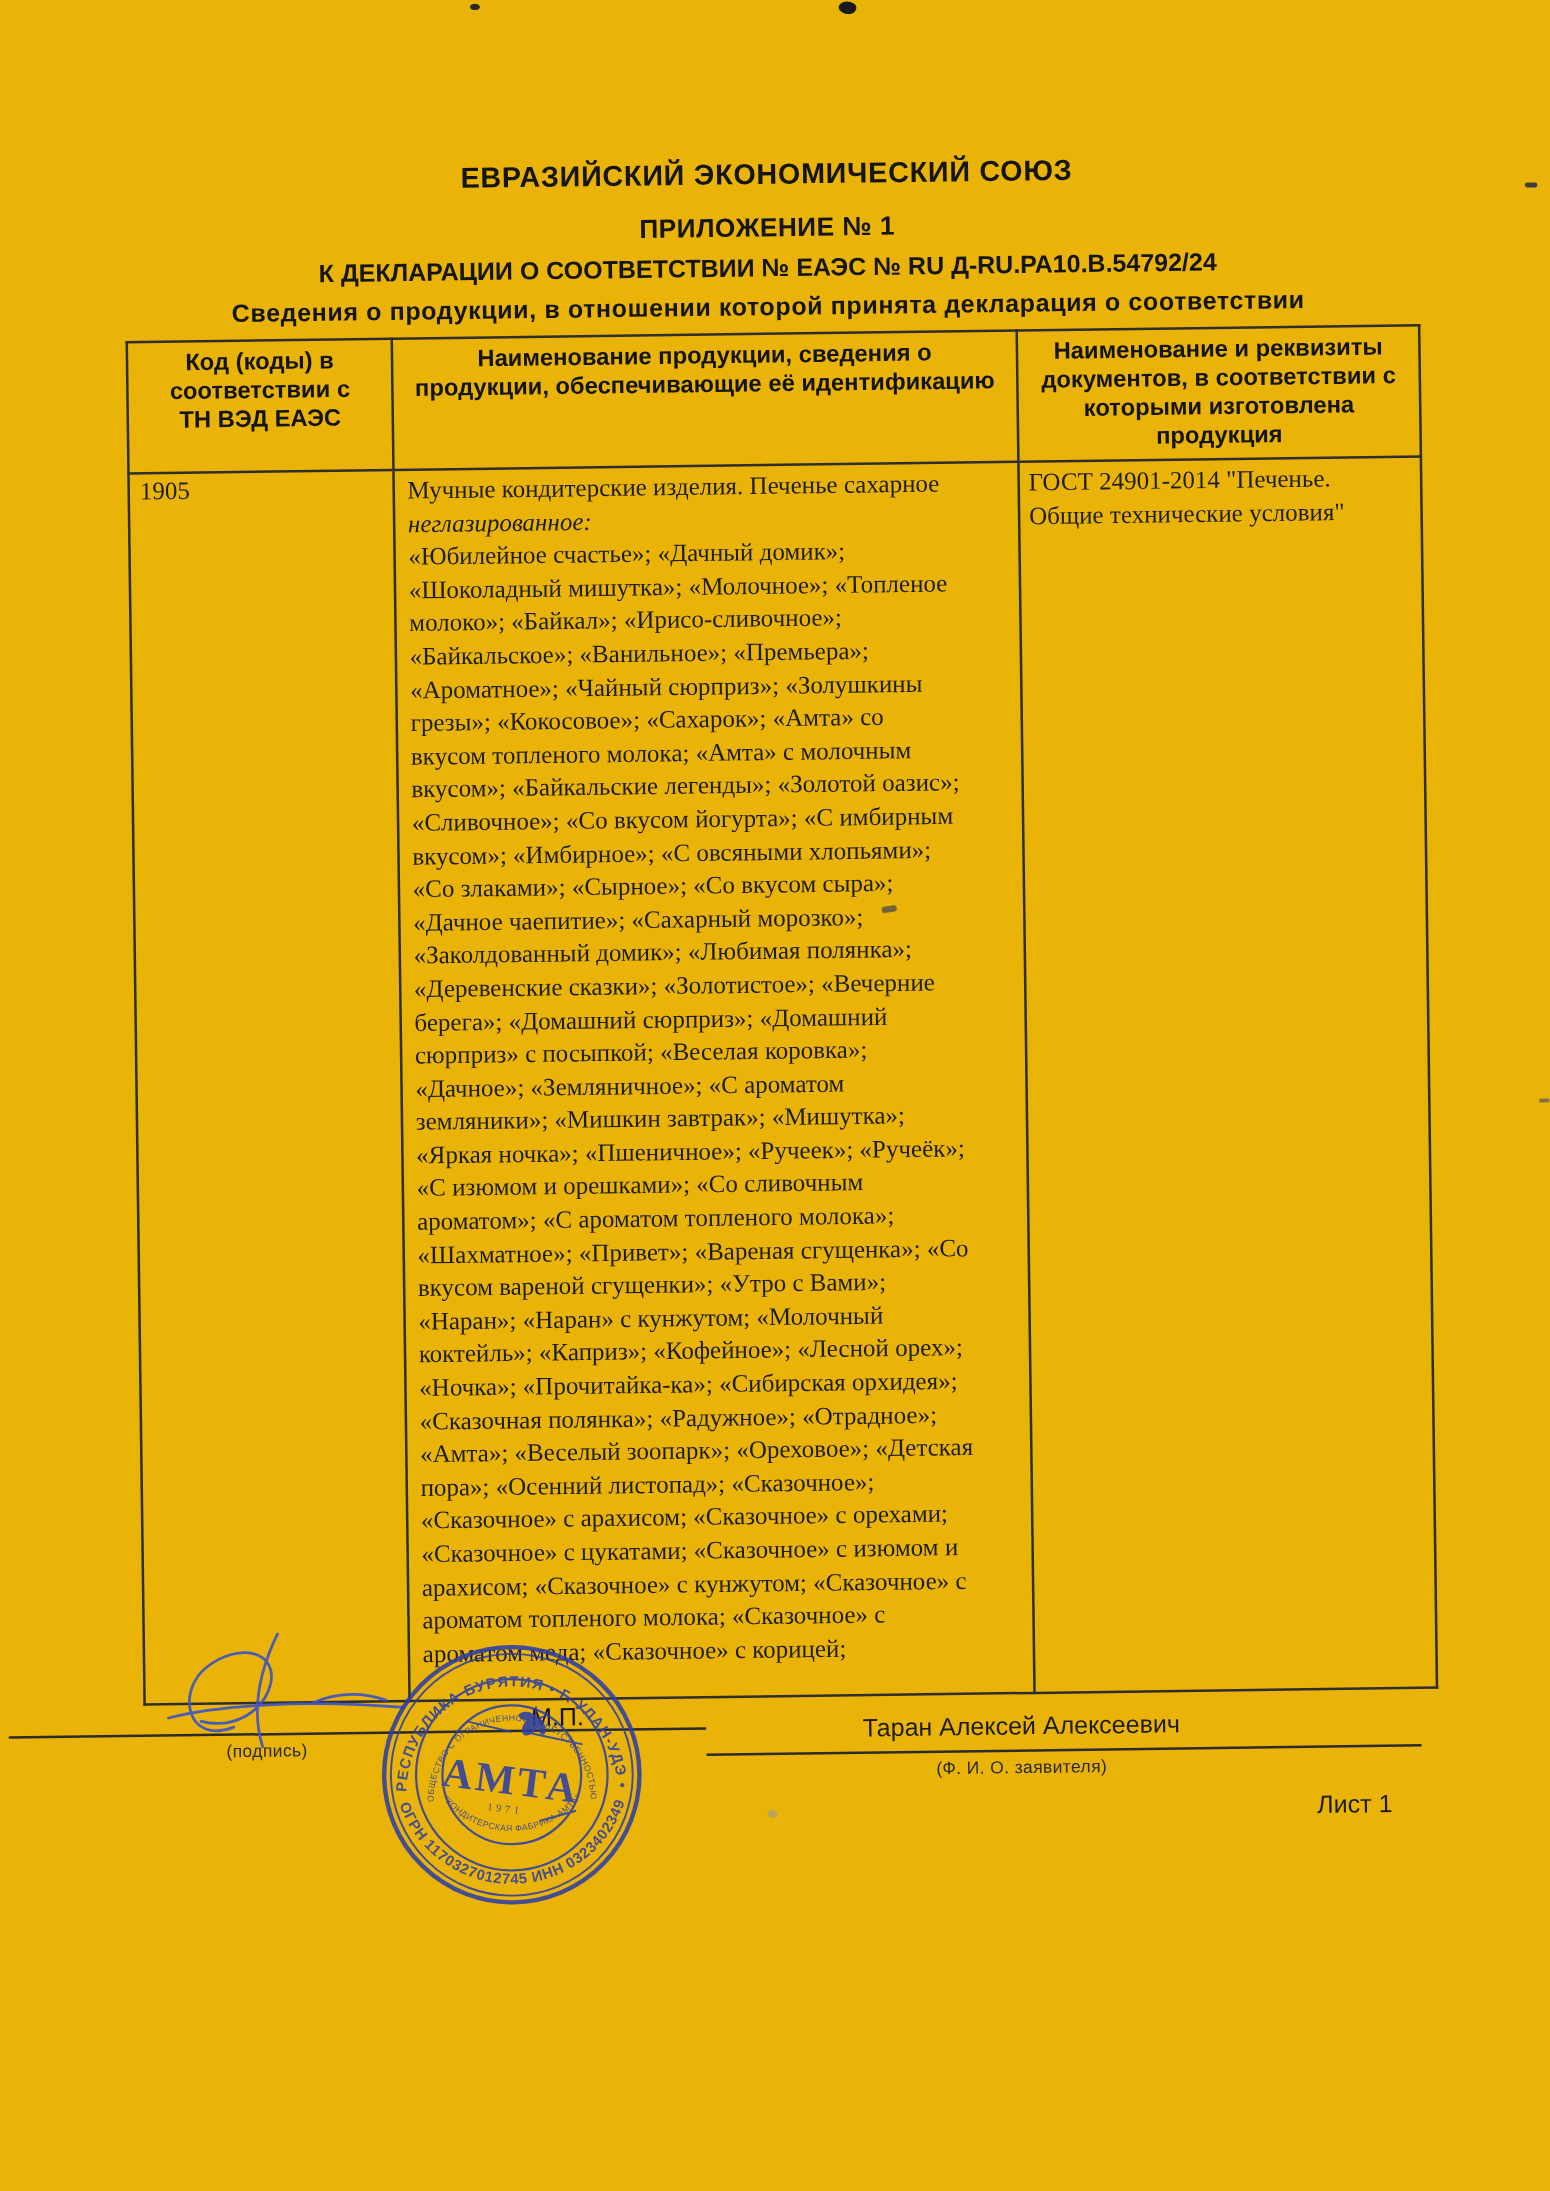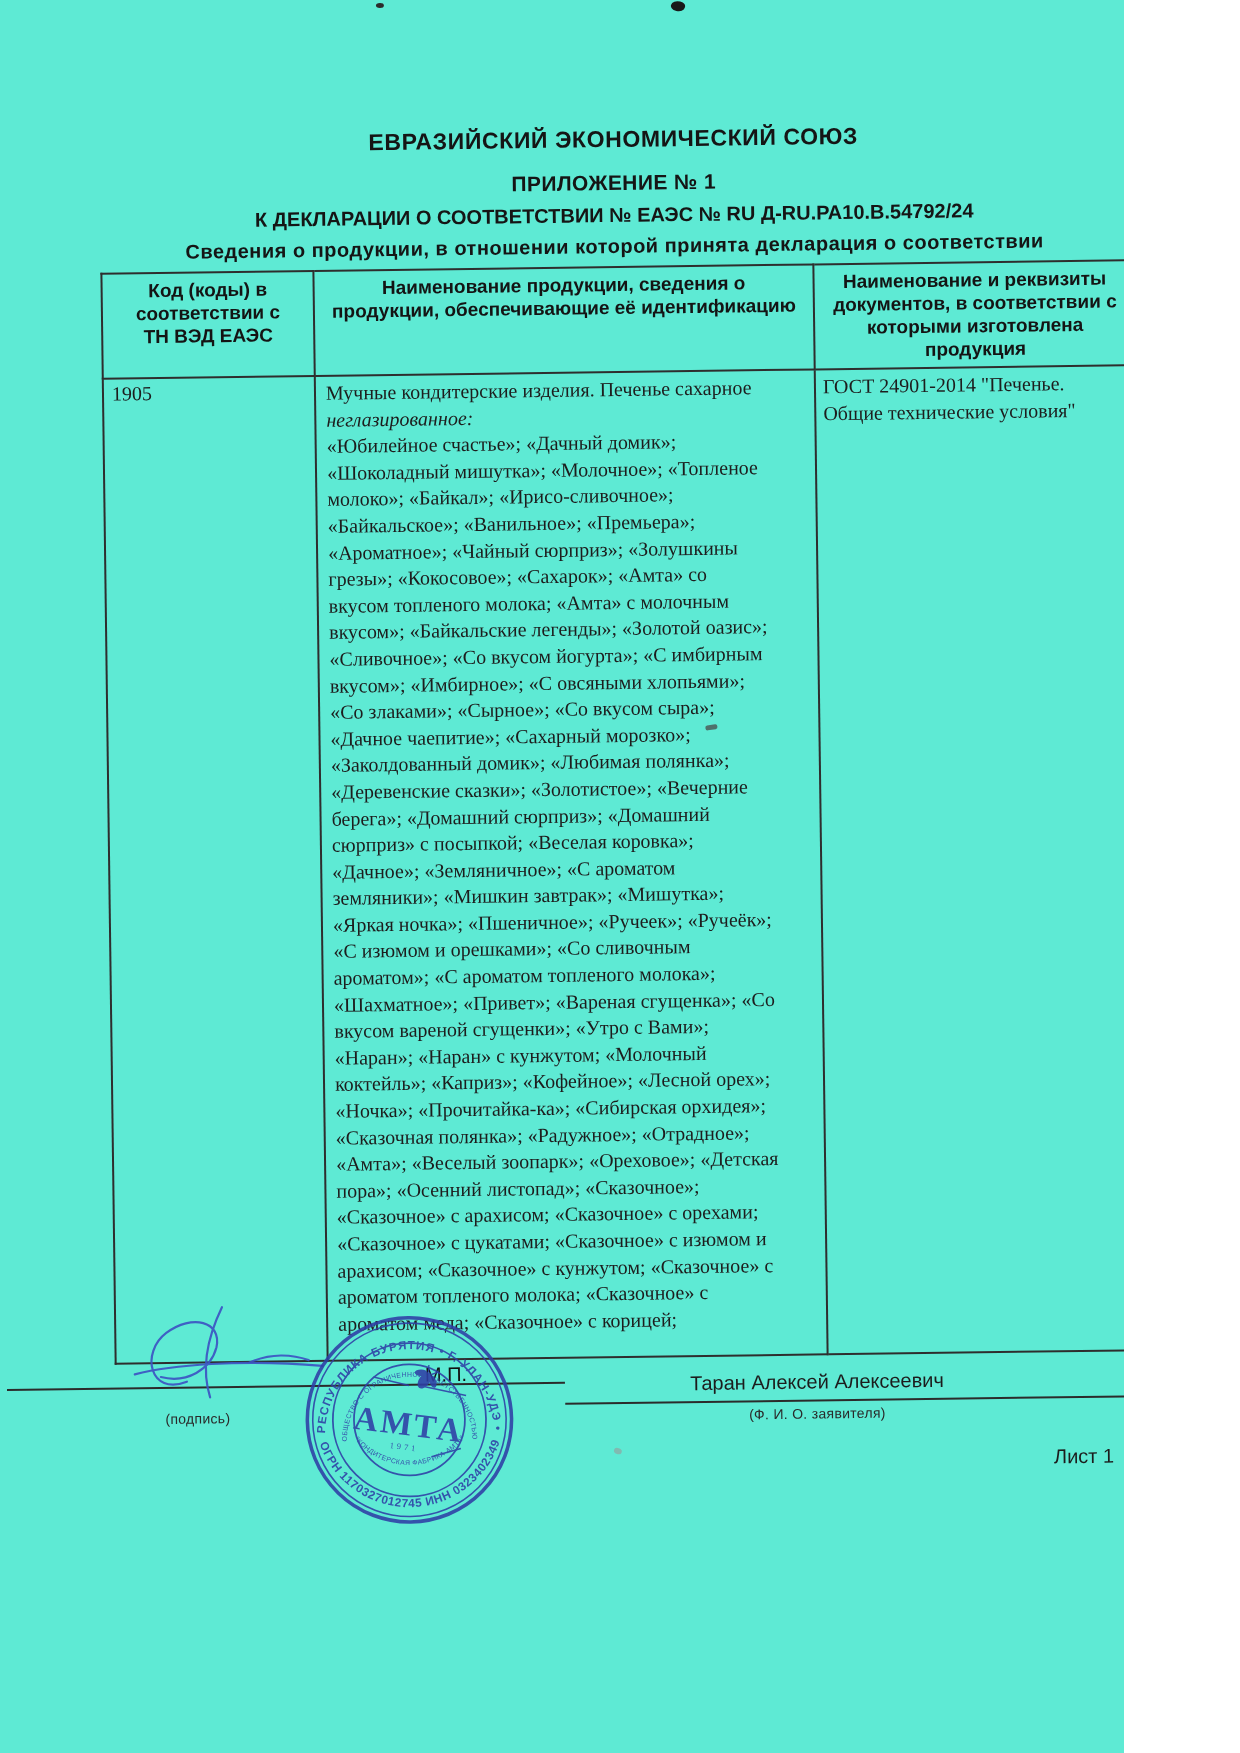--- a/index.html
+++ b/index.html
@@ -1,19 +1,19 @@
 <!DOCTYPE html>
 <html><head>
 <meta charset="utf-8">
 <style>
   html, body { margin: 0; padding: 0; width: 1240px; height: 1753px; overflow: hidden; }
   body { background: #ffffff; }
   .page {
-    position: relative; width: 1124px; height: 1753px;
-    background: #5eead4; overflow: hidden;
+    position: relative; width: 1240px; height: 1753px;
+    background: #eab308; overflow: hidden;
     font-family: "Liberation Serif", serif; color: #1d1d1d;
   }
   .doc { position: absolute; inset: 0; transform: rotate(-0.75deg); transform-origin: 620px 850px; }
 
   
   .heading {
     position: absolute; left: 105px; width: 1035px; text-align: center;
     font-family: "Liberation Sans", sans-serif; font-weight: bold; color: #151515;
   }
   .t1 { top: 126px; font-size: 23px; letter-spacing: 0.6px; }
@@ -44,33 +44,33 @@
   .lines div { white-space: nowrap; }
 
   
   .rule { position: absolute; height: 2px; background: #2b2b2b; }
   .sig-rule  { left: 0px;  top: 1381px; width: 558px; }
   .fio-rule  { left: 558px; top: 1402px; width: 572px; }
   .small-cap {
     position: absolute; font-family: "Liberation Sans", sans-serif;
     font-size: 14px; color: #2a2a2a; letter-spacing: 0.3px;
   }
-  .sig-cap { left: 158px; top: 1387px; margin-top: 18px; }
+  .sig-cap { left: 174px; top: 1387px; }
   .fio-cap { left: 650px; top: 1408px; width: 320px; text-align: center; }
   .mp {
     position: absolute; left: 418px; top: 1361px;
     font-family: "Liberation Sans", sans-serif; font-weight: normal; font-size: 20px; color: #111;
   }
   .applicant {
     position: absolute; left: 650px; top: 1373px; width: 320px; text-align: center;
     font-family: "Liberation Sans", sans-serif; font-size: 20px; color: #1c1c1c;
   }
   .sheet {
     position: absolute; left: 1046px; top: 1439px;
-    font-family: "Liberation Sans", sans-serif; font-size: 20px; color: #1c1c1c; margin-top: 12px;
+    font-family: "Liberation Sans", sans-serif; font-size: 20px; color: #1c1c1c;
   }
 
   
   .stamp-svg { position: absolute; left: 294px; top: 1309px; width: 216px; height: 216px; opacity: 0.88; }
   .sig-svg   { position: absolute; left: 124px; top: 1296px; width: 200px; height: 110px; opacity: 0.92; }
 
   
   .speck { position: absolute; }
   .sp1 { left: 387px; top: 0;     width: 8px;  height: 5px;  background: #2b2b2b; border-radius: 50%; }
   .sp2 { left: 682px; top: 2px;   width: 14px; height: 10px; background: #191919; border-radius: 60% 40% 55% 45%; transform: rotate(16deg); }

